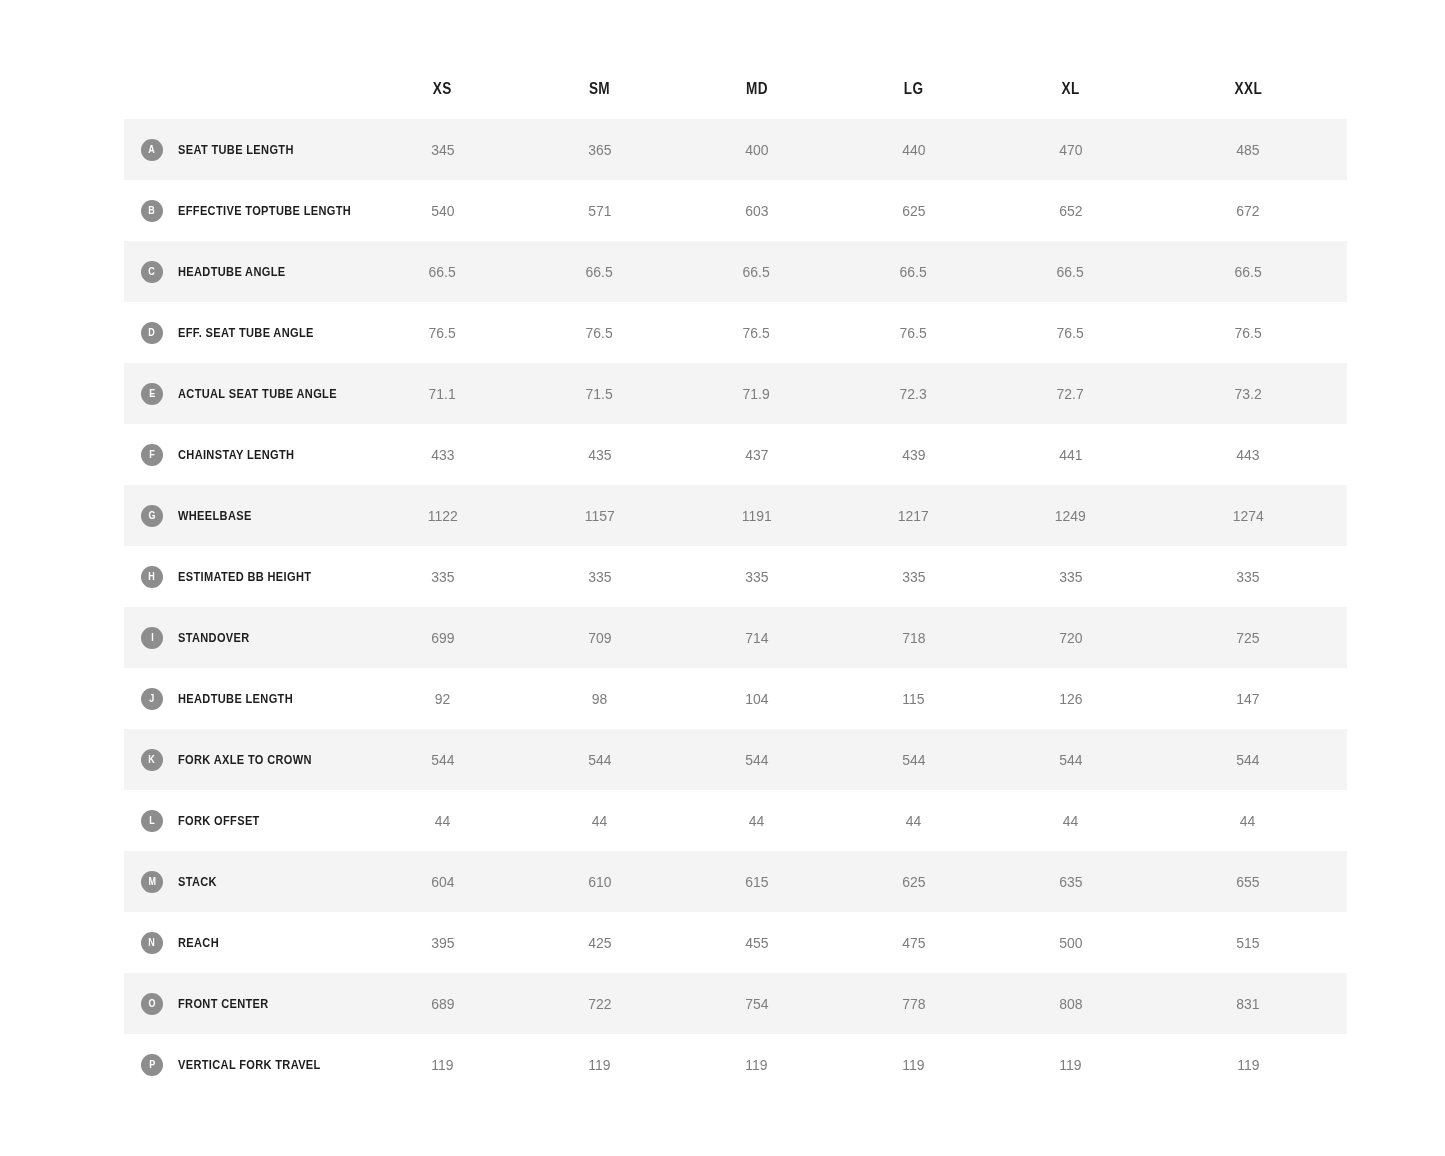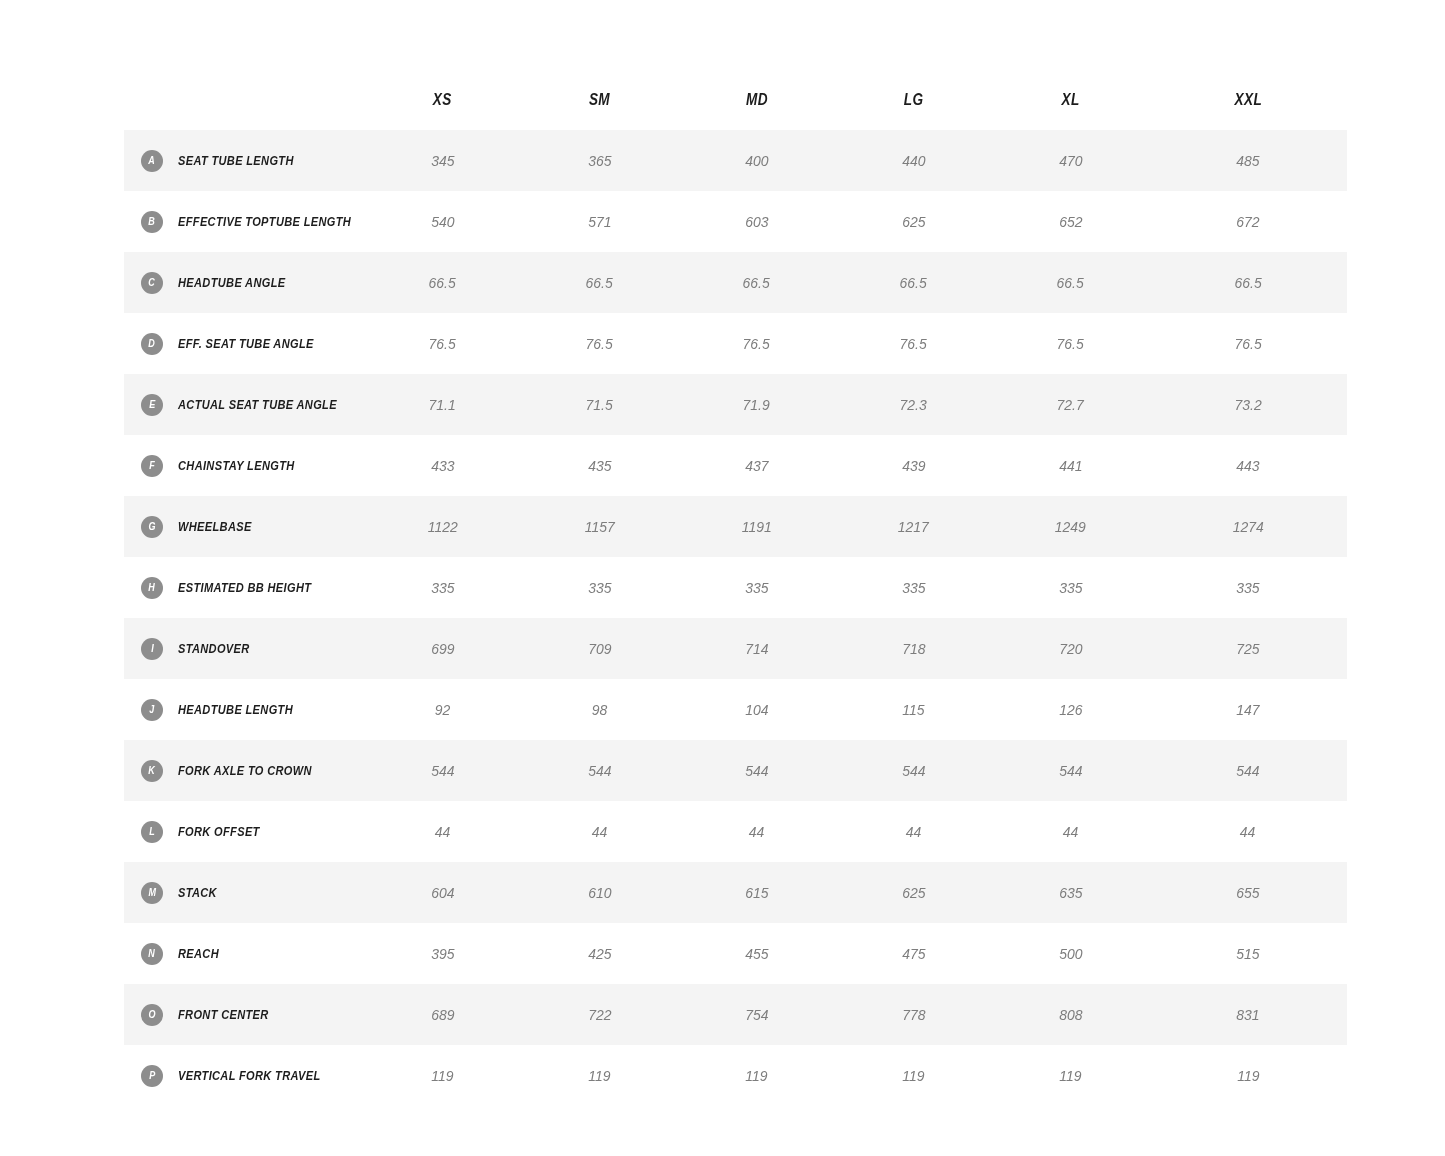--- a/index.html
+++ b/index.html
@@ -14,23 +14,22 @@
   .page {
     position: relative;
     width: 1445px;
     height: 1156px;
     background: #ffffff;
     overflow: hidden;
   }
   .geometry-table {
     position: absolute;
     left: 124px;
-    top: 70px;
+    top: 59px;
     width: 1223px;
-    font-style: italic;
   }
   .grid-row {
     display: grid;
     grid-template-columns: 240px 157px 157px 157px 157px 157px 1fr;
     align-items: center;
   }
   .header-row {
     height: 60px;
   }
   .header-cell {

